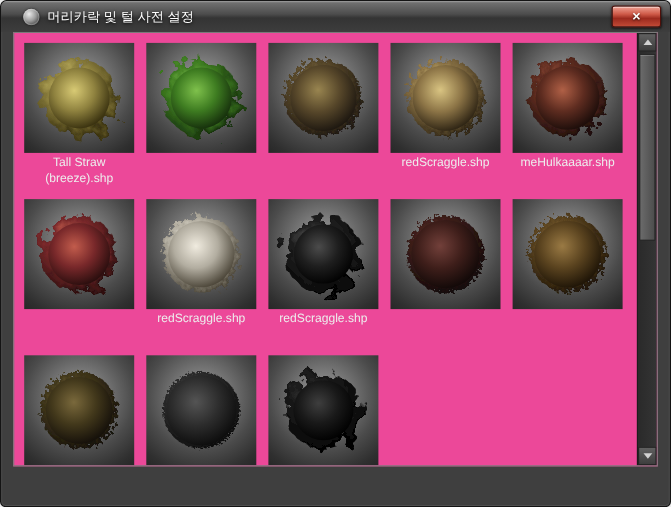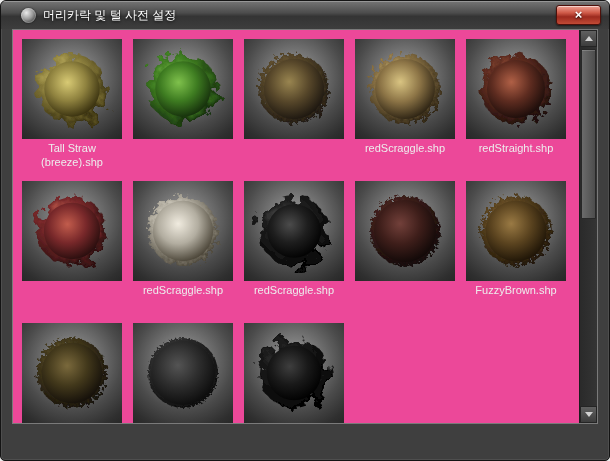--- a/index.html
+++ b/index.html
@@ -201,21 +201,21 @@
                     <radialGradient id="gr4" cx="42%" cy="38%" r="64%">
                       <stop offset="0%" stop-color="#b06046"></stop>
                       <stop offset="52%" stop-color="#5e2c20"></stop>
                       <stop offset="100%" stop-color="#1c0d0a"></stop>
                     </radialGradient>
                   </defs>
                   <circle cx="50" cy="50" r="35" fill="url(#gr4)" filter="url(#fz4)"></circle>
                   <circle cx="50" cy="50" r="29.04" fill="url(#gr4)"></circle>
                 </svg>
               </div>
-    <div class="plabel">redStraight.shp</div>
+    <div class="plabel">meHulkaaaar.shp</div>
   </div>
 
   <div class="cell">
     <div class="thumb">
                 <svg width="100" height="100" viewBox="0 0 100 100">
                   <defs>
                     <filter id="fz5" x="-45%" y="-45%" width="190%" height="190%">
                       <feTurbulence type="fractalNoise" baseFrequency="0.1" numOctaves="3" seed="70" result="n"></feTurbulence>
                       <feDisplacementMap in="SourceGraphic" in2="n" scale="22"></feDisplacementMap>
                     </filter>
@@ -304,21 +304,20 @@
                     <radialGradient id="gr9" cx="42%" cy="38%" r="64%">
                       <stop offset="0%" stop-color="#9a7a44"></stop>
                       <stop offset="52%" stop-color="#5a431f"></stop>
                       <stop offset="100%" stop-color="#1f1507"></stop>
                     </radialGradient>
                   </defs>
                   <circle cx="50" cy="50" r="35" fill="url(#gr9)" filter="url(#fz9)"></circle>
                   <circle cx="50" cy="50" r="30.36" fill="url(#gr9)"></circle>
                 </svg>
               </div>
-    <div class="plabel">FuzzyBrown.shp</div>
   </div>
 
   <div class="cell">
     <div class="thumb">
                 <svg width="100" height="100" viewBox="0 0 100 100">
                   <defs>
                     <filter id="fz10" x="-45%" y="-45%" width="190%" height="190%">
                       <feTurbulence type="fractalNoise" baseFrequency="0.26" numOctaves="3" seed="135" result="n"></feTurbulence>
                       <feDisplacementMap in="SourceGraphic" in2="n" scale="12"></feDisplacementMap>
                     </filter>

